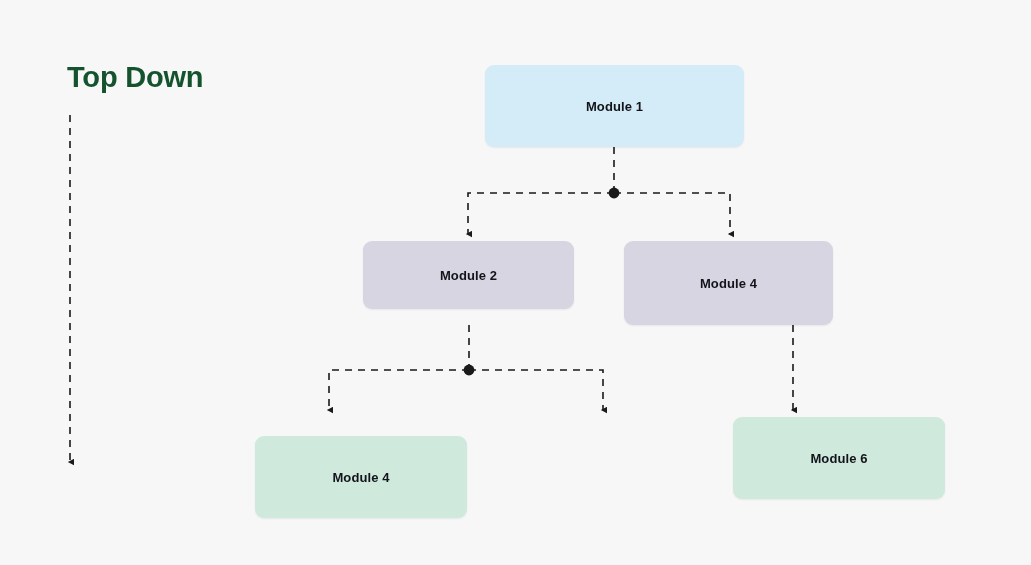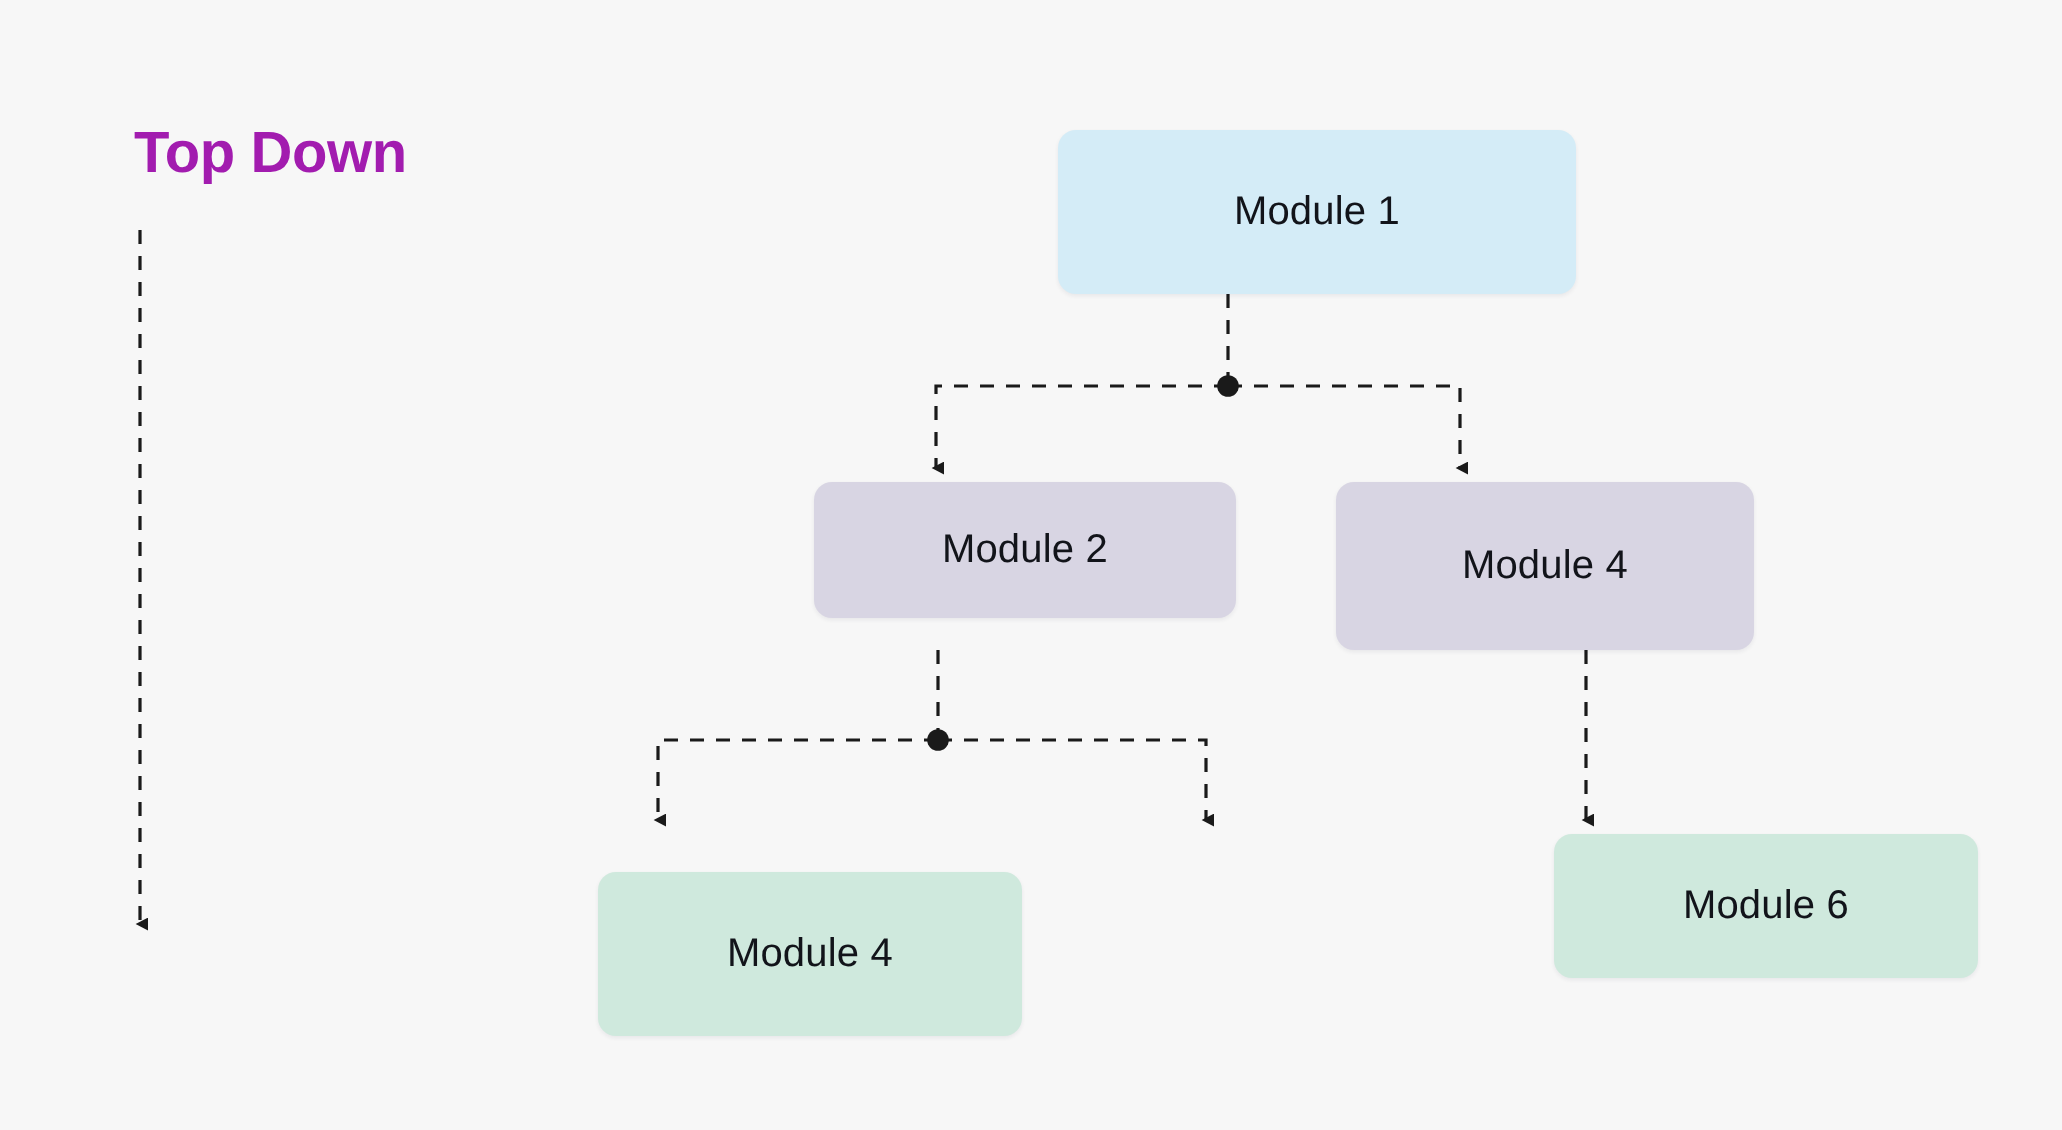--- a/index.html
+++ b/index.html
@@ -28,29 +28,28 @@
     pointer-events: none;
   }
   .node {
     position: absolute;
     box-sizing: border-box;
     border-radius: 9px;
     display: flex;
     align-items: center;
     justify-content: center;
     color: #12141a;
-    font-size: 20px;
-    font-weight: normal;
+    font-size: 13px;
+    font-weight: bold;
     letter-spacing: 0.1px;
     box-shadow: 0 1px 2px rgba(30, 35, 50, 0.07);
-    margin-left: 44px;
   }
   .section-label {
     position: absolute;
-    color: #a21caf;
+    color: #14532d;
     font-size: 29px;
     font-weight: bold;
     letter-spacing: -0.2px;
     white-space: nowrap;
   }
 </style>
 </head>
 <body>
 
 <div id="canvas">
@@ -107,17 +106,17 @@
 
   <div class="node" style="left:624px; top:241px; width:209px; height:84px; background:#d8d5e3;">
     <span>Module 4</span>
   </div>
 
   <div class="node" style="left:255px; top:436px; width:212px; height:82px; background:#cfe9dd;">
     <span>Module 4</span>
   </div>
 
 
-  <div class="node" style="left:733px; top:417px; width:212px; height:72px; background:#cfe9dd;">
+  <div class="node" style="left:733px; top:417px; width:212px; height:82px; background:#cfe9dd;">
     <span>Module 6</span>
   </div>
 
 </div>
 
 </body></html>

